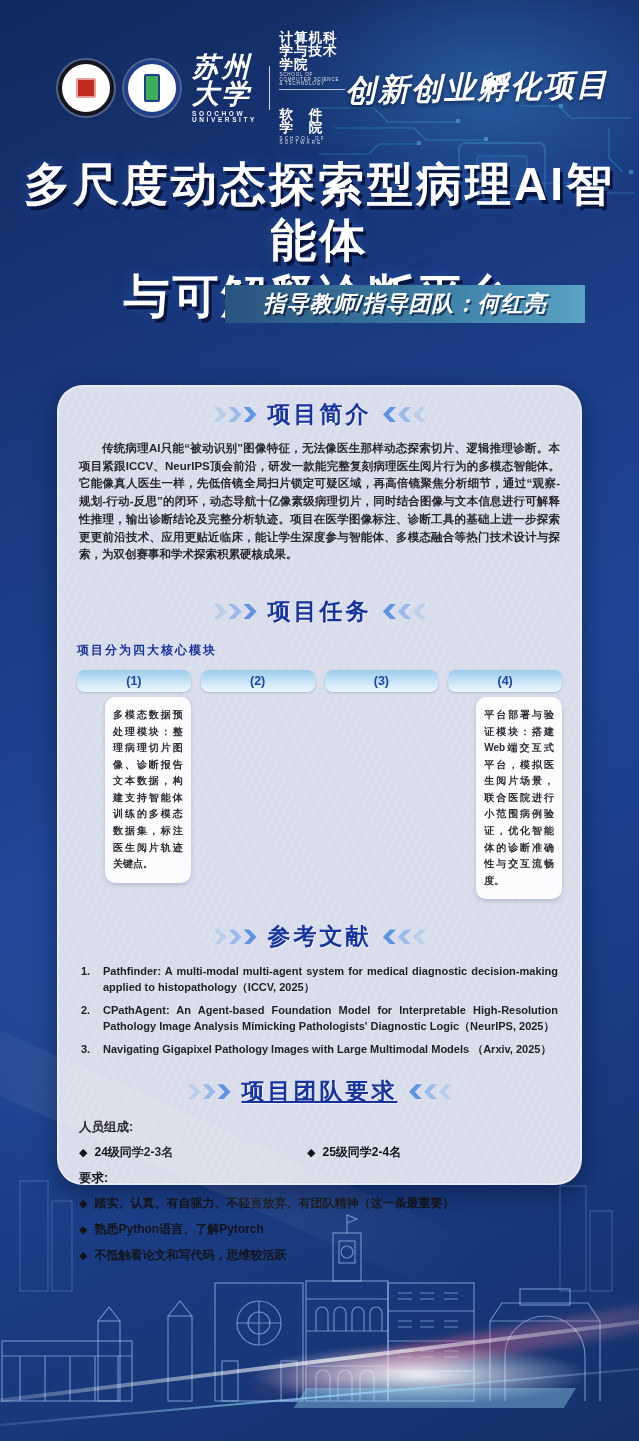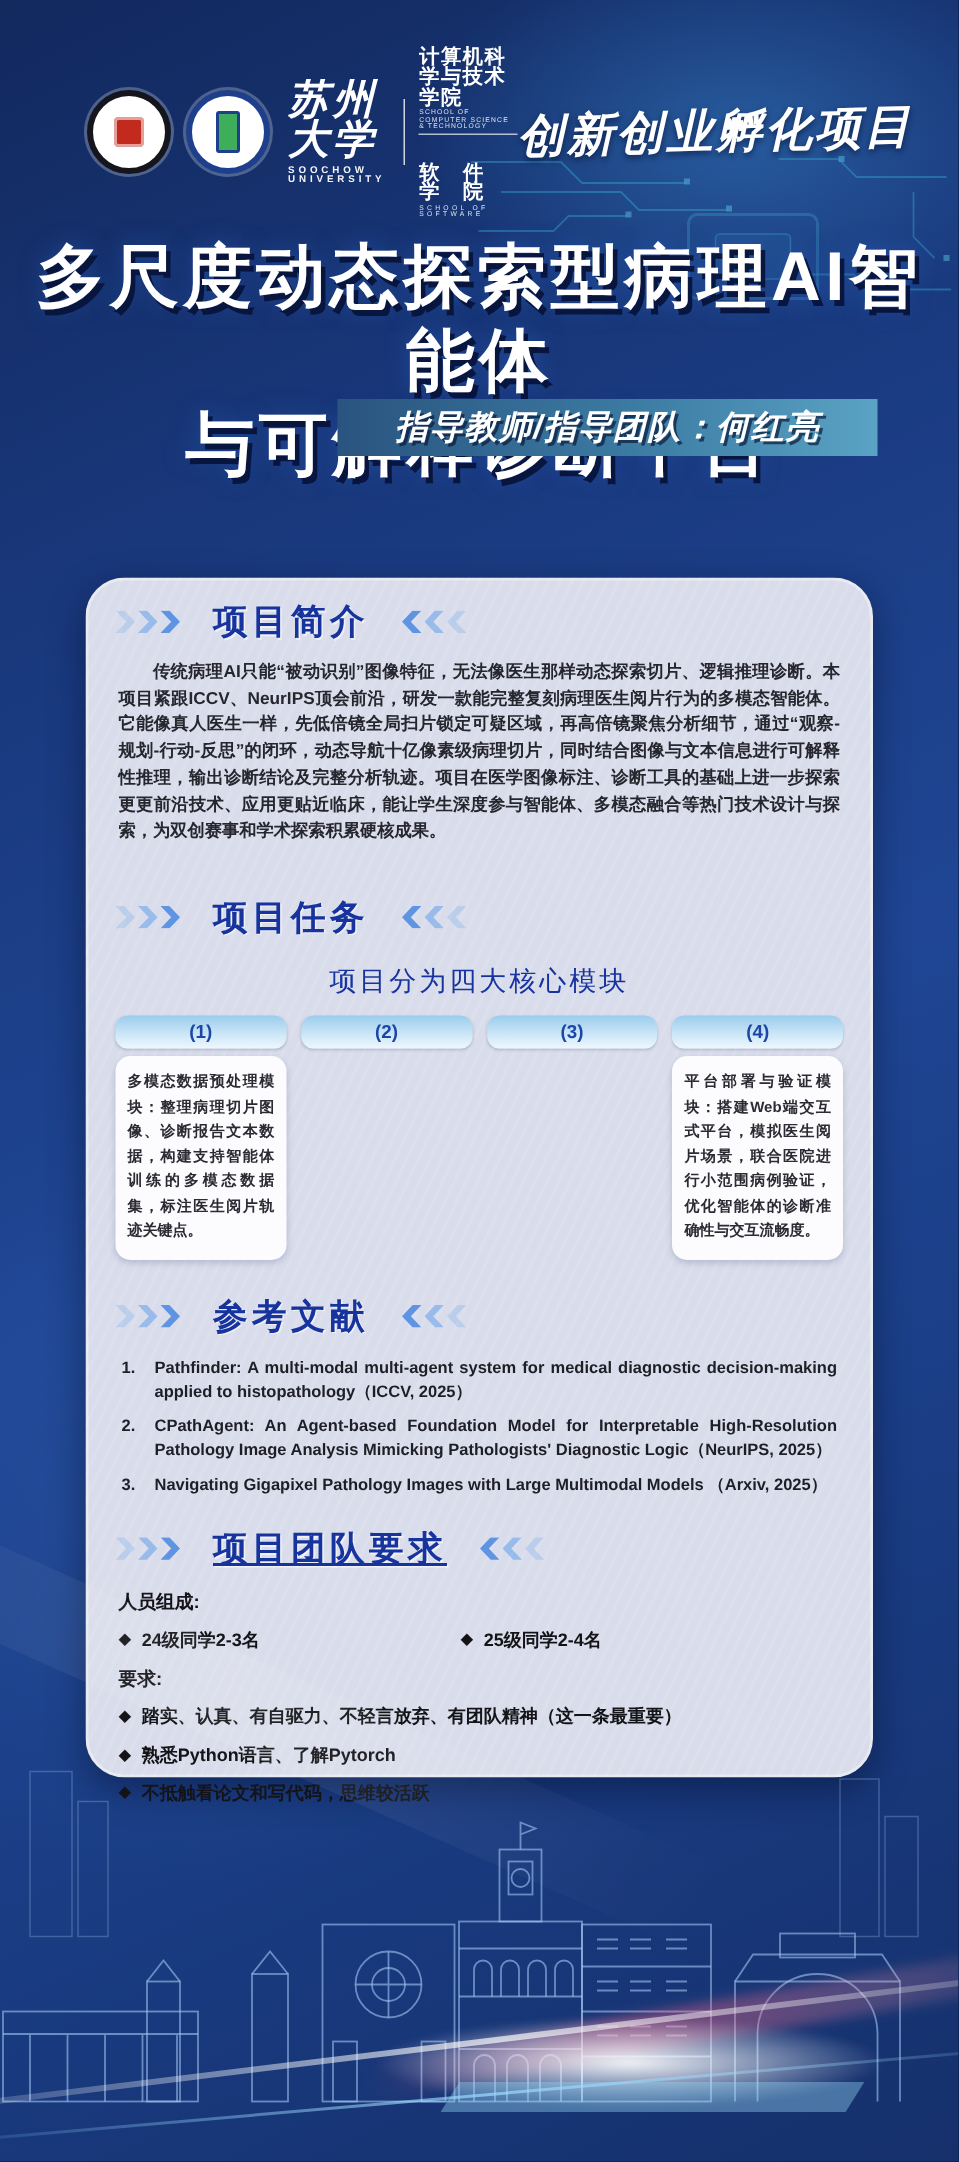--- a/index.html
+++ b/index.html
@@ -48,51 +48,51 @@
   .school .l1en{font-size:4.5px;letter-spacing:.8px;margin-top:2px;opacity:.85;border-bottom:1px solid rgba(255,255,255,.8);padding-bottom:2px;}
   .school .l2{font-size:13.5px;font-weight:700;letter-spacing:6px;margin-top:18px;}
   .school .l2en{font-size:4.5px;letter-spacing:2.2px;margin-top:2px;opacity:.85;}
   .program{margin-left:auto;font-family:"DejaVu Serif","Liberation Serif",serif;
     font-style:italic;font-weight:bold;font-size:31px;letter-spacing:2px;transform:rotate(-1.5deg);
     text-shadow:0 2px 4px rgba(0,10,40,.6);white-space:nowrap;}
   
   .title-block{position:absolute;top:156px;left:0;width:100%;text-align:center;color:#fff;}
   .title-line{font-size:46px;font-weight:800;letter-spacing:3px;line-height:1.22;
     text-shadow:3px 4px 0 rgba(7,18,55,.9),0 0 14px rgba(40,90,180,.6);}
-  .advisor{position:absolute;top:266px;right:54px;height:38px;min-width:332px;
+  .advisor{position:absolute;top:285px;right:54px;height:38px;min-width:332px;
     background:linear-gradient(90deg,#29547f 0%,#3c7ba3 55%,#5aa3c4 100%);
     display:flex;align-items:center;justify-content:center;padding:0 14px;
     color:#fff;font-size:22px;font-weight:800;font-style:italic;letter-spacing:1px;
     text-shadow:2px 2px 0 rgba(10,25,60,.7);}
   
   .card{position:absolute;left:57px;top:385px;width:525px;height:800px;box-sizing:border-box;
     background:#d9dcea;border-radius:26px;padding:14px 20px 16px;
     box-shadow:inset 0 0 0 2px rgba(255,255,255,.4),0 8px 24px rgba(0,10,40,.45);
     background-image:repeating-linear-gradient(115deg,rgba(255,255,255,.10) 0 2px,rgba(255,255,255,0) 2px 7px);}
-  .sec-head{display:flex;align-items:center;gap:22px;
+  .sec-head{display:flex;align-items:center;justify-content:center;gap:11px;
     color:#17349e;font-weight:800;}
   .sec-head .t{font-size:23px;letter-spacing:3px;text-shadow:1px 1px 0 rgba(255,255,255,.6);}
   .chevrons{display:inline-flex;gap:2px;}
   .chevrons.left{transform:scaleX(-1);}
   .chev{display:inline-block;width:13px;height:15px;
     clip-path:polygon(0 0,45% 0,100% 50%,45% 100%,0 100%,55% 50%);}
   .chev.c1{background:rgba(130,180,240,.35);}
   .chev.c2{background:rgba(110,165,235,.6);}
   .chev.c3{background:rgba(80,140,225,.9);}
   .intro-p{margin:10px 2px 0;font-size:11.5px;font-weight:700;color:#26262e;line-height:1.54;
     text-align:justify;text-indent:2em;}
   .head-tasks{margin-top:32px;}
-  .subtitle{margin-top:15px;text-align:center;font-size:18px;font-weight:400;color:#17349e;letter-spacing:2px;}
+  .subtitle{margin-top:15px;text-align:left;font-size:12px;font-weight:700;color:#17349e;letter-spacing:2px;}
   .modules{margin-top:11px;display:grid;grid-template-columns:repeat(4,1fr);gap:10px;align-items:start;}
   .mod-head{background:linear-gradient(180deg,#9accec 0%,#cfe8f8 60%,#eef7fd 100%);
     border-radius:8px;text-align:center;padding:4px 0;color:#1c46a8;font-weight:800;font-size:12.5px;
     box-shadow:0 1px 2px rgba(40,70,120,.25);}
   .mod-body{margin-top:5px;background:#fcfcff;border-radius:10px;padding:10px 8px;
     font-size:10px;font-weight:700;color:#2b2b33;line-height:1.66;text-align:justify;
-    box-shadow:0 2px 4px rgba(110,125,160,.35);}
+    box-shadow:0 2px 4px rgba(110,125,160,.35);margin-left:28px;}
   .head-refs{margin-top:22px;}
   .refs{margin:12px 4px 0;}
   .ref{display:flex;gap:7px;font-size:11px;font-weight:700;color:#1e1e26;line-height:1.45;margin-bottom:7px;}
   .ref-num{flex:0 0 15px;}
   .ref-text{text-align:justify;}
   .head-team{margin-top:18px;text-decoration:underline;}
   .team{margin:12px 2px 0;color:#141418;}
   .team-label{font-size:12.5px;font-weight:800;margin-bottom:8px;}
   .comp-row{display:flex;margin-bottom:9px;}
   .comp-item{display:flex;align-items:center;gap:7px;font-size:12px;font-weight:800;width:228px;}

